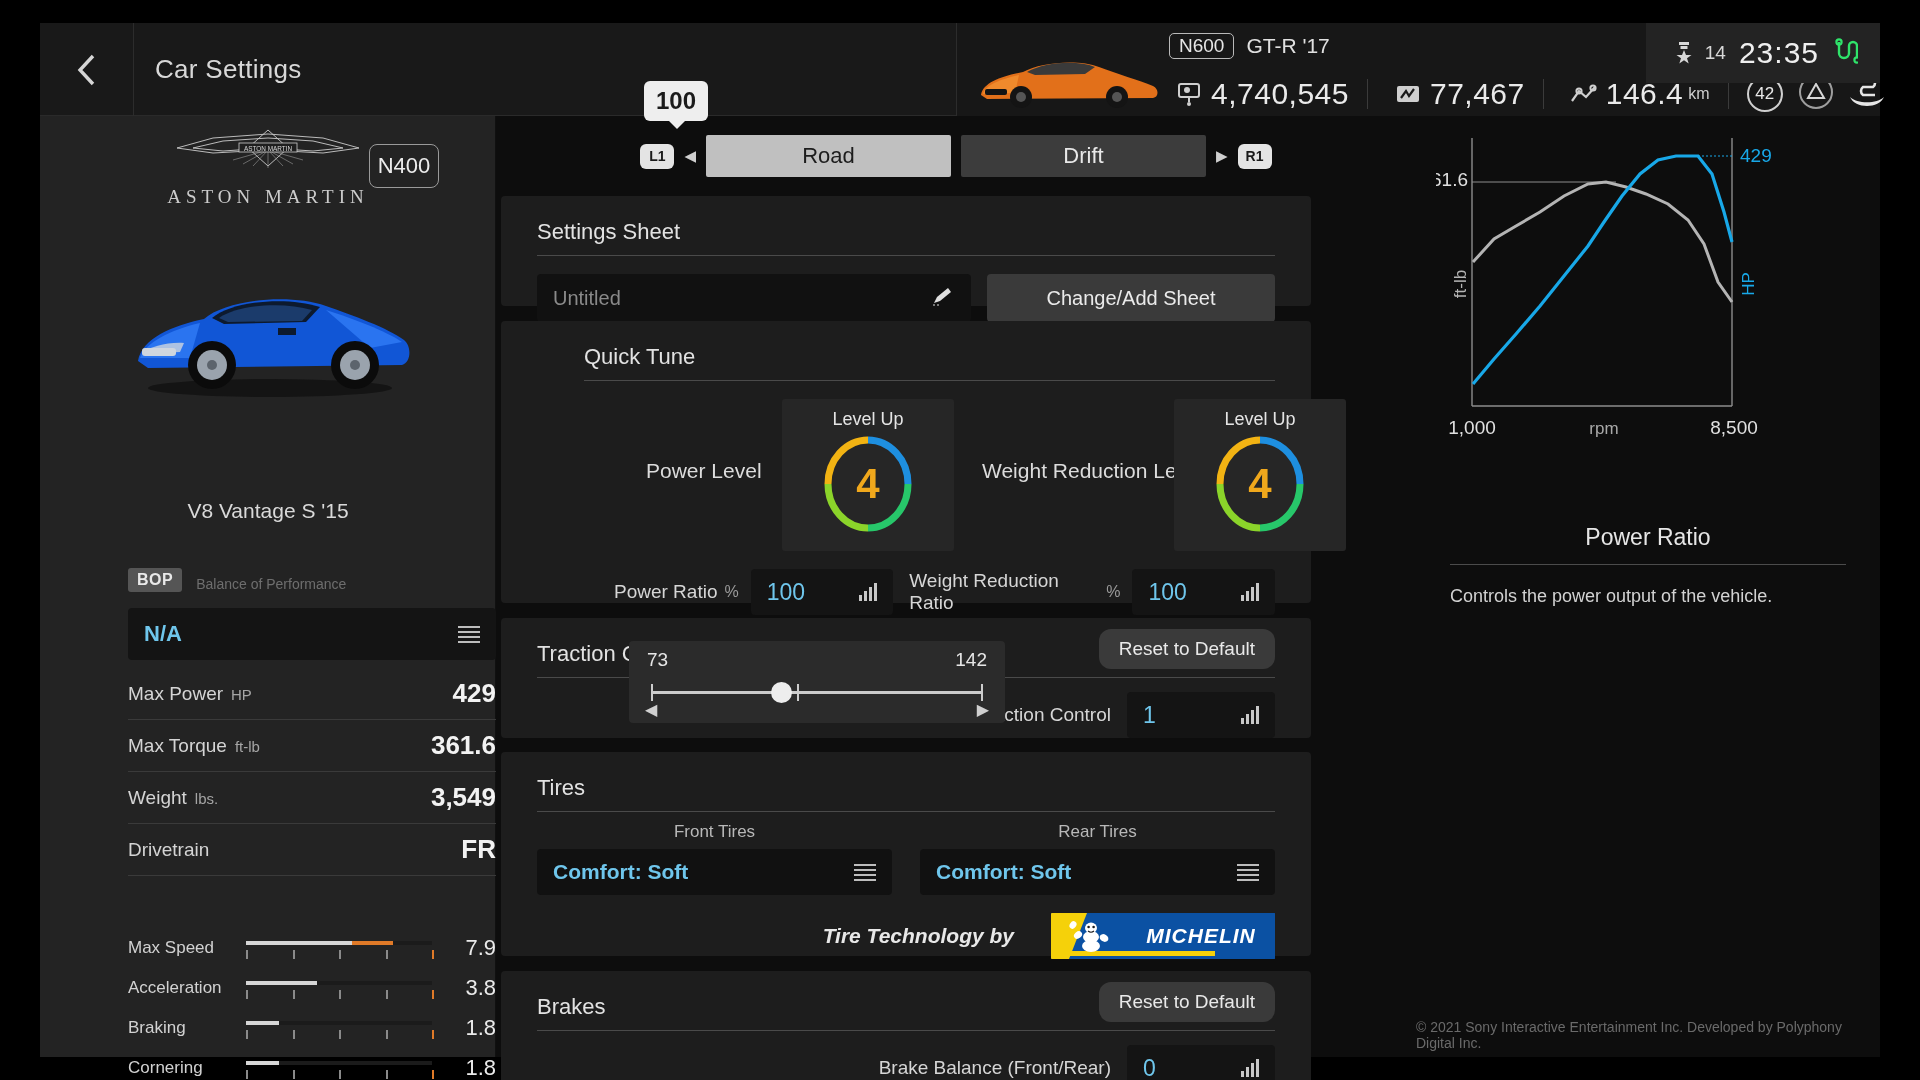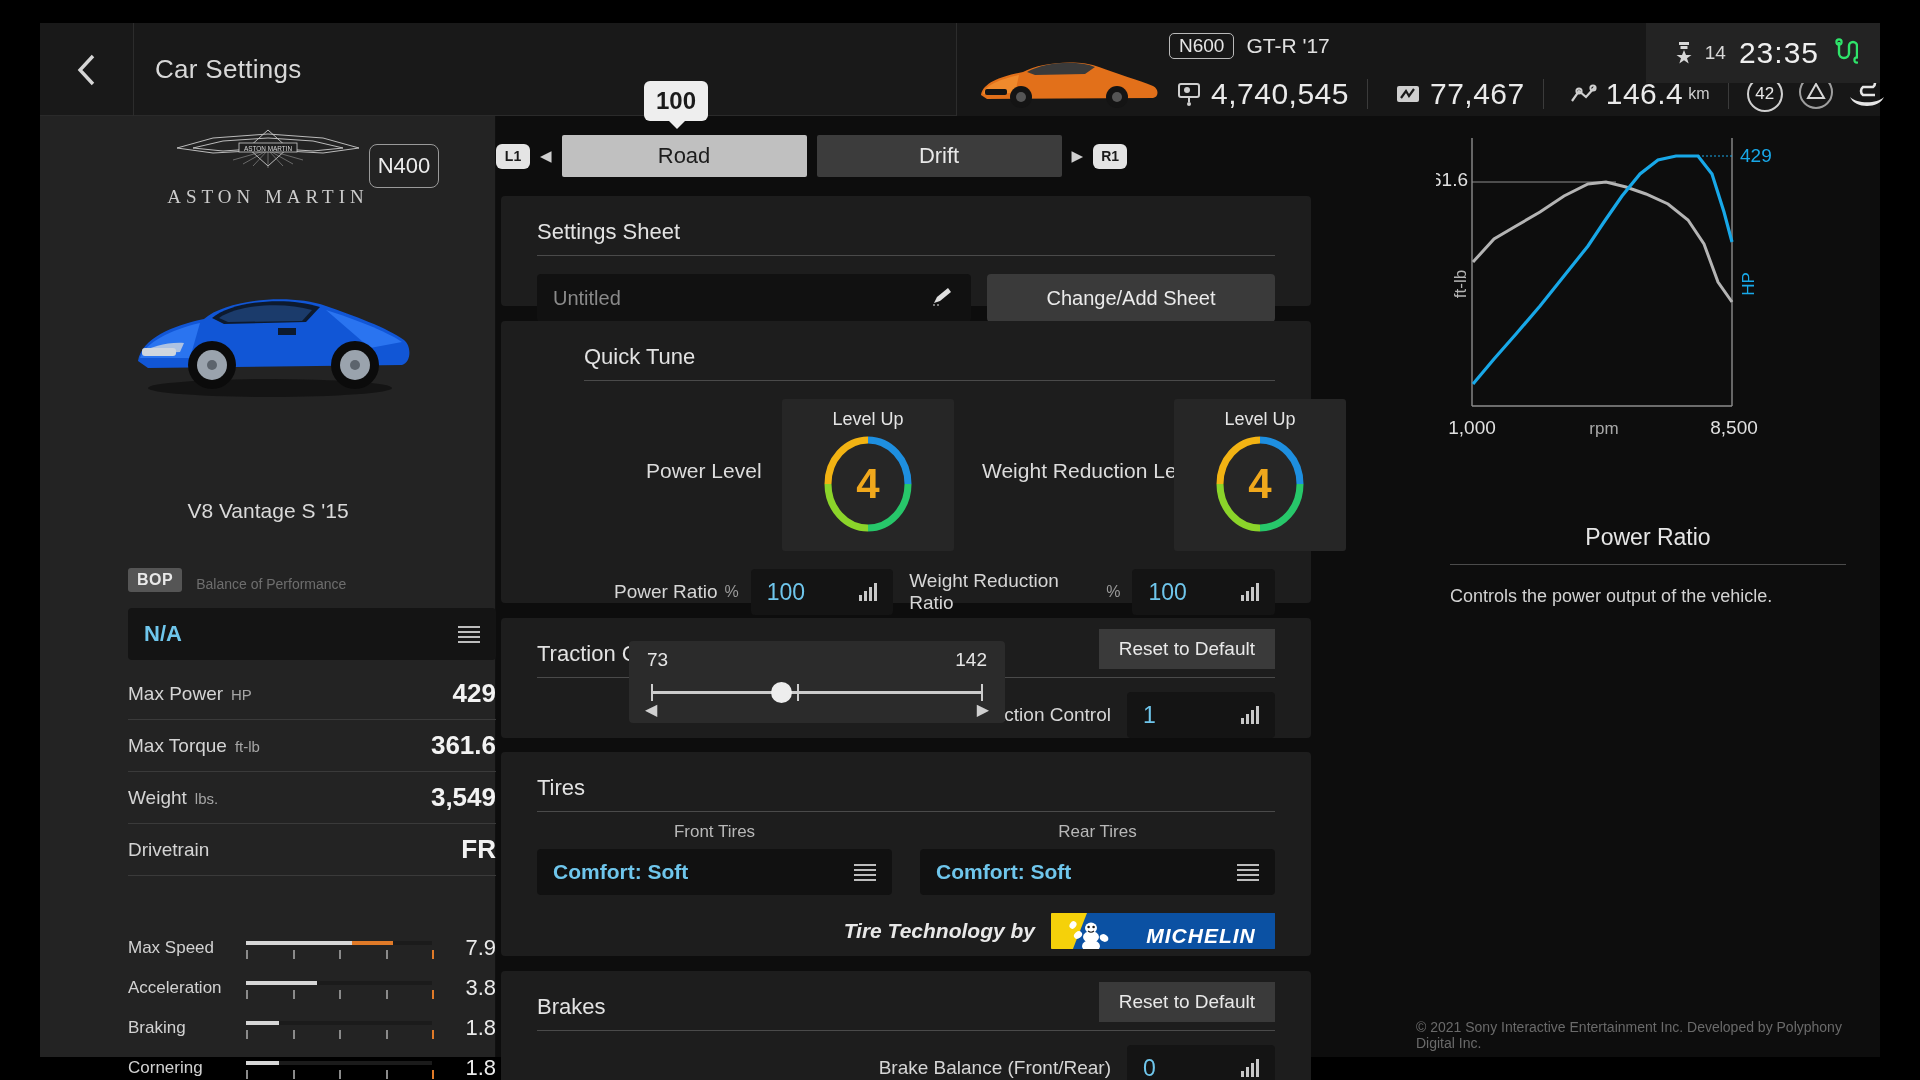--- a/index.html
+++ b/index.html
@@ -181,21 +181,21 @@
 
   
   .main {
     position: absolute; left: 456px; top: 93px;
     width: 920px; height: 941px;
     background: #0d0d0d;
   }
   .tabbar {
     position: absolute; left: 0; top: 12px;
     width: 920px; height: 56px;
-    display: flex; align-items: center; justify-content: flex-start;
+    display: flex; align-items: center; justify-content: center;
     gap: 10px;
   }
   .lr-key {
     width: 34px; height: 25px; border-radius: 6px;
     background: #e4e4e4; color: #1a1a1a; font-size: 14px;
     display: flex; align-items: center; justify-content: center;
     font-weight: bold;
   }
   .arr { color: #cfcfcf; font-size: 15px; }
   .tab {
@@ -214,21 +214,21 @@
   .card-hd {
     position: relative; height: 60px;
     margin: 0 36px; display: flex; align-items: flex-end;
     padding-bottom: 10px;
     border-bottom: 1px solid #4a4a4a;
   }
   .card-title { font-size: 22px; color: #e2e2e2; }
   .reset-btn {
     position: absolute; right: 0; bottom: 8px;
     background: #3a3a3a; color: #e9e9e9;
-    font-size: 19px; padding: 9px 20px; border-radius: 0;
+    font-size: 19px; padding: 9px 20px; border-radius: 12px;
     cursor: pointer;
   }
   .sheet-row {
     margin: 18px 36px 0; display: flex; gap: 16px; align-items: center;
   }
   .sheet-input {
     flex: 1; height: 48px; background: #111;
     border-radius: 4px; display: flex; align-items: center;
     justify-content: space-between; padding: 0 16px;
     cursor: text;
@@ -326,22 +326,22 @@
   }
   .tire-val { font-size: 21px; color: #6fc6ec; font-weight: bold; }
   .michelin-row {
     margin: 18px 36px 0; display: flex; align-items: center;
     justify-content: flex-end; gap: 16px;
   }
   .mich-by {
     font-size: 21px; color: #e8e8e8; font-style: italic; font-weight: bold;
   }
   .mich-logo {
-    width: 224px; height: 36px; background: #0a4fa0;
-    position: relative; overflow: hidden; border-radius: 1px;
+    width: 224px; height: 46px; background: #0a4fa0;
+    position: relative; overflow: hidden; border-radius: 1px; margin-left: 21px;
   }
 
   
   .right {
     position: absolute; left: 1376px; top: 93px;
     width: 464px; height: 941px;
     background: #0d0d0d;
   }
   .graph-box { position: absolute; left: 20px; top: 18px; width: 424px; height: 320px; }
   .gr-title {

